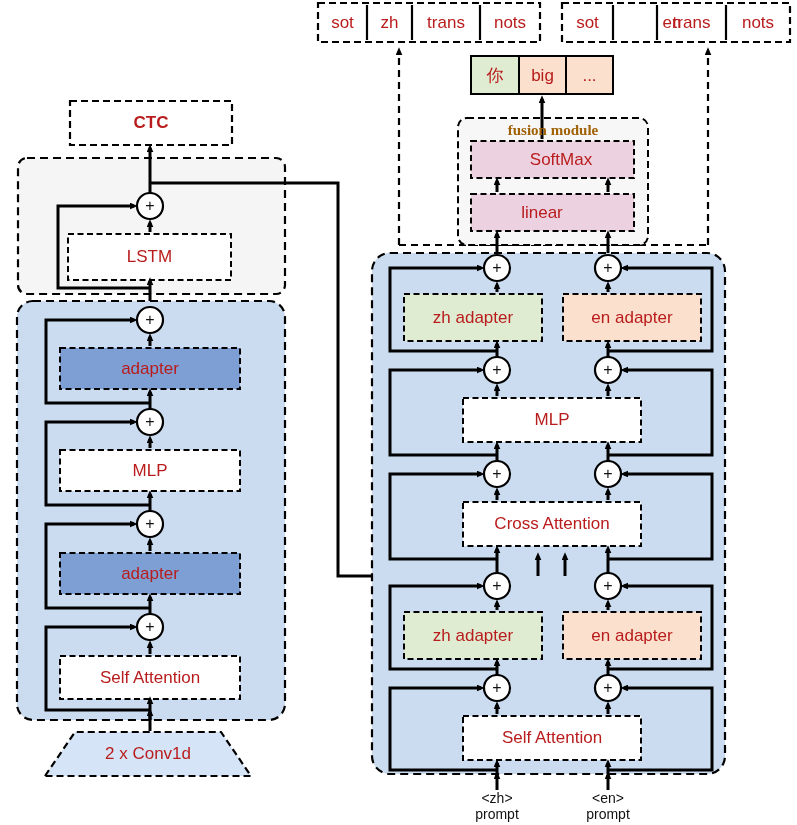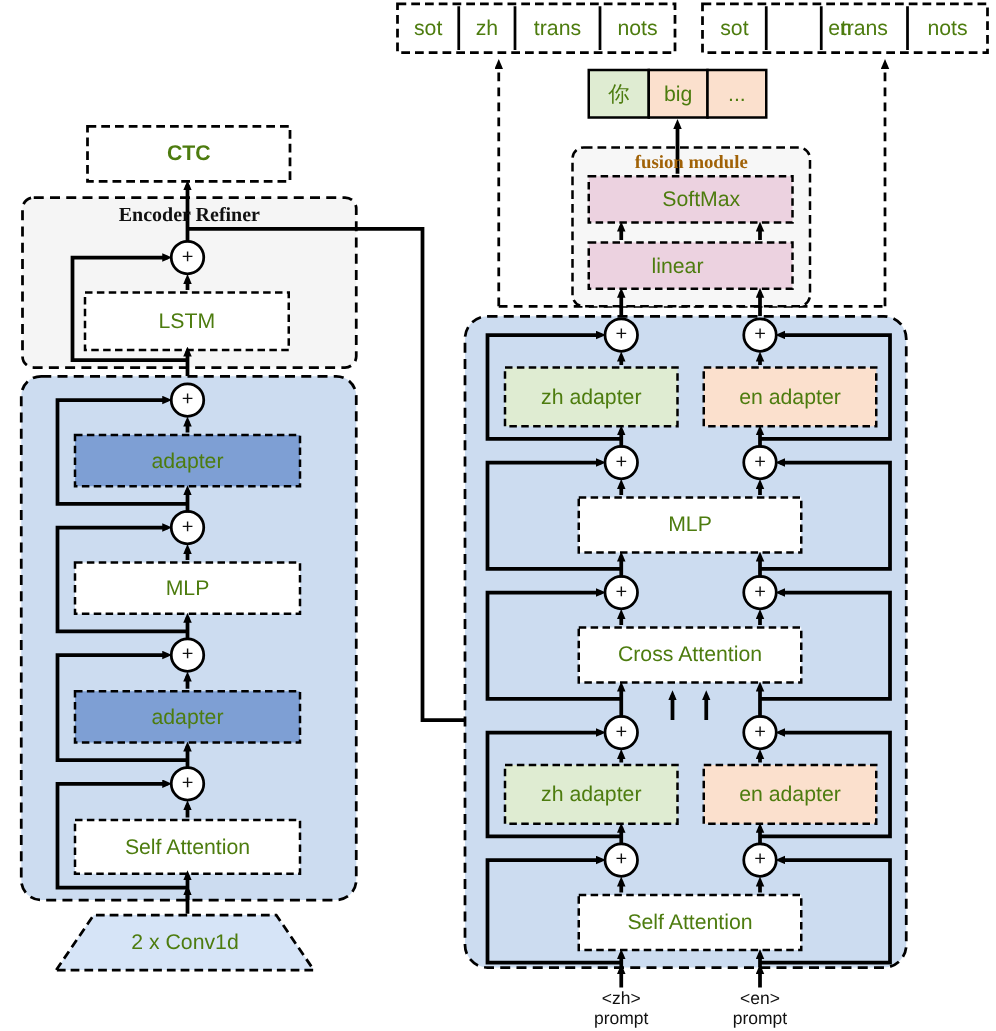--- a/index.html
+++ b/index.html
@@ -2,21 +2,21 @@
 <html><head>
 <meta charset="utf-8">
 <style>
   html,body{margin:0;padding:0;background:#ffffff;}
   body{width:797px;height:825px;overflow:hidden;
        font-family:"Liberation Sans","DejaVu Sans",sans-serif;}
   #diagram{position:relative;width:797px;height:825px;}
   svg{position:absolute;left:0;top:0;}
   .lbl{position:absolute;display:flex;align-items:center;justify-content:center;
        text-align:center;pointer-events:none;}
-  .t17{font-size:17px;color:#4d7c0f;}
+  .t17{font-size:17px;color:#b91c1c;}
   .t16{font-size:16px;color:#111;}
   .t15{font-size:15px;color:#a16207;}
   .t14{font-size:14px;color:#111;}
   .bold{font-weight:normal;}
   .serif{font-family:"Liberation Serif","DejaVu Serif",serif;font-weight:bold;}
   .cn{font-family:"DejaVu Sans",sans-serif;}
 </style>
 </head>
 <body>
 
@@ -209,21 +209,20 @@
 
   <div class="lbl t17 cn" style="left:471px;top:57px;width:48px;height:37px;">你</div>
   <div class="lbl t17" style="left:519px;top:57px;width:47px;height:37px;">big</div>
   <div class="lbl t17" style="left:566px;top:57px;width:47px;height:37px;">...</div>
 
   <div class="lbl t15 serif" style="left:458px;top:119px;width:190px;height:22px;">fusion module</div>
   <div class="lbl t17" style="left:471px;top:141px;width:180px;height:37px;">SoftMax</div>
   <div class="lbl t17" style="left:471px;top:194px;width:142px;height:37px;">linear</div>
 
   <div class="lbl t17" style="left:70px;top:101px;width:162px;height:44px;font-weight:bold;">CTC</div>
-  <div class="lbl t16 serif" style="left:18px;top:161px;width:267px;height:24px;">Encoder Refiner</div>
   <div class="lbl t17" style="left:68px;top:234px;width:163px;height:46px;">LSTM</div>
 
   <div class="lbl t17" style="left:60px;top:348px;width:180px;height:41px;">adapter</div>
   <div class="lbl t17" style="left:60px;top:450px;width:180px;height:41px;">MLP</div>
   <div class="lbl t17" style="left:60px;top:553px;width:180px;height:41px;">adapter</div>
   <div class="lbl t17" style="left:60px;top:656px;width:180px;height:43px;">Self Attention</div>
   <div class="lbl t17" style="left:45px;top:732px;width:206px;height:44px;">2 x  Conv1d</div>
 
   <div class="lbl t16" style="left:137px;top:193px;width:26px;height:26px;">+</div>
   <div class="lbl t16" style="left:137px;top:307px;width:26px;height:26px;">+</div>

